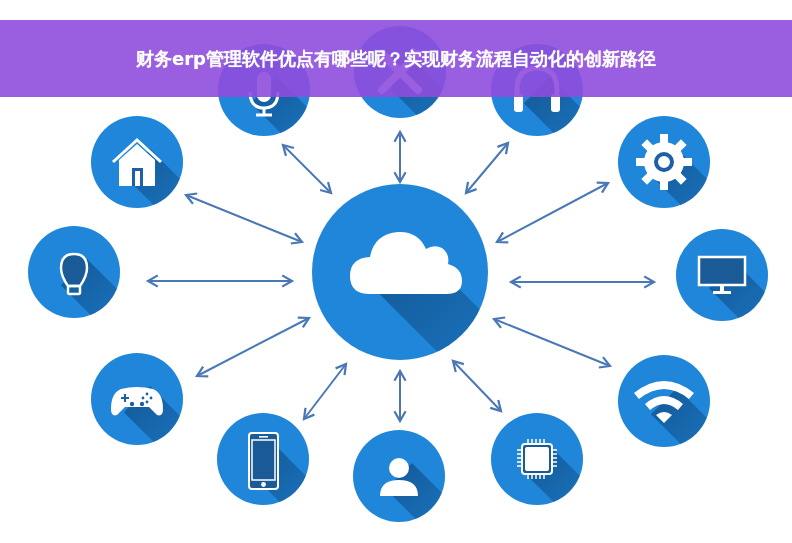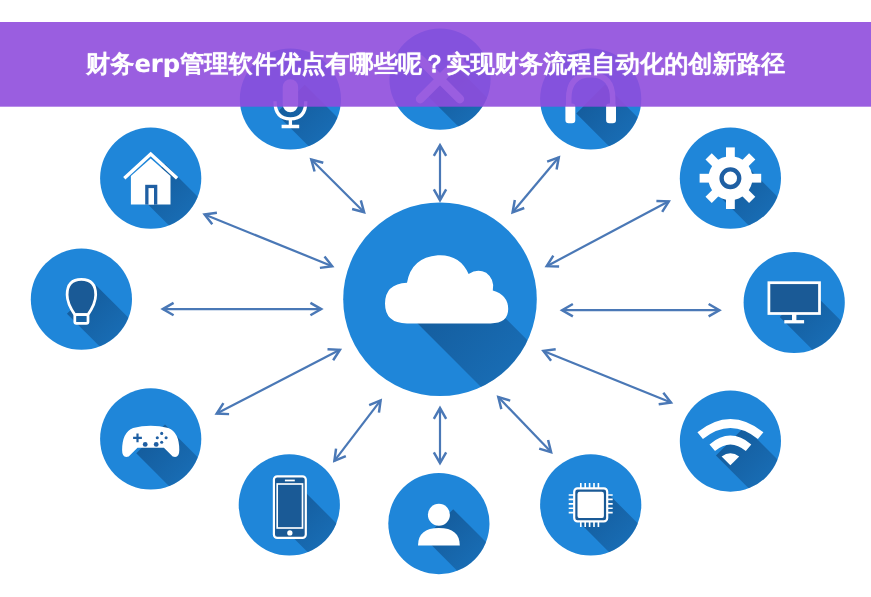--- a/index.html
+++ b/index.html
@@ -20,21 +20,21 @@
   .node svg.glyph { position: absolute; left: 0; top: 0; width: 100%; height: 100%; }
   #arrows { position: absolute; left: 0; top: 0; }
   #banner {
     position: absolute; left: 0; top: 20px; width: 792px; height: 77px;
     background: rgba(143, 76, 221, 0.9);
     display: flex; align-items: center; justify-content: center;
     padding: 0 40px;
   }
   #banner-title {
     color: #ffffff; font-family: "DejaVu Sans", sans-serif; font-weight: bold;
-    font-size: 22px; line-height: 30px; text-align: left;
+    font-size: 18px; line-height: 30px; text-align: left;
     letter-spacing: 0px;
     text-shadow: 0 0 1px rgba(255,255,255,0.6);
   }
 </style>
 </head>
 <body>
 
 <div id="stage">
 
   <svg id="arrows" width="792" height="543" viewBox="0 0 792 543">

